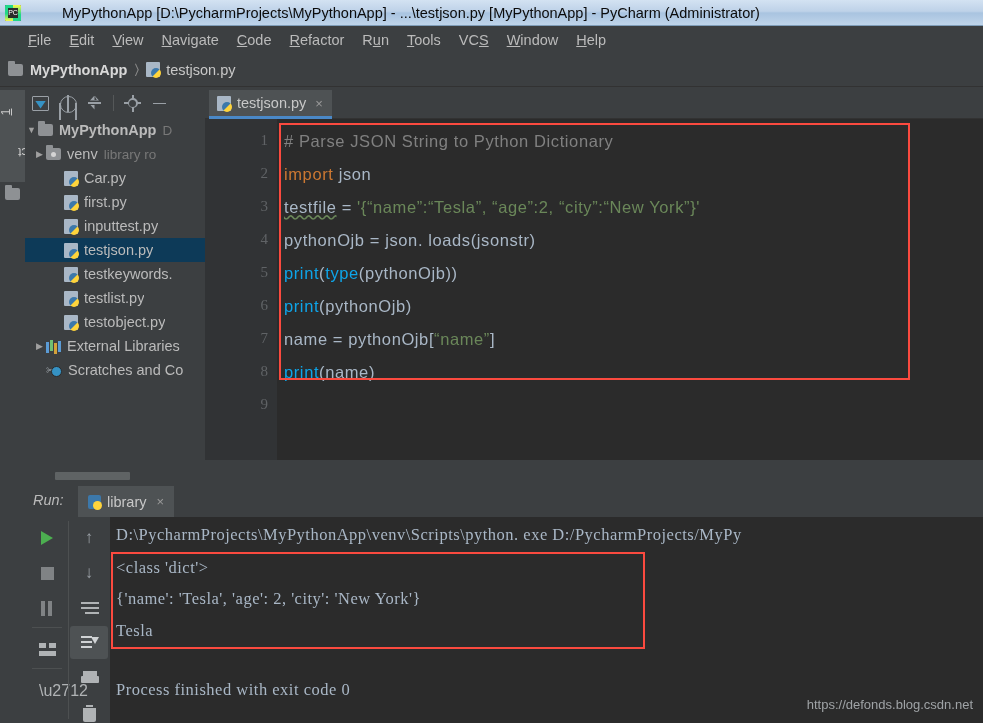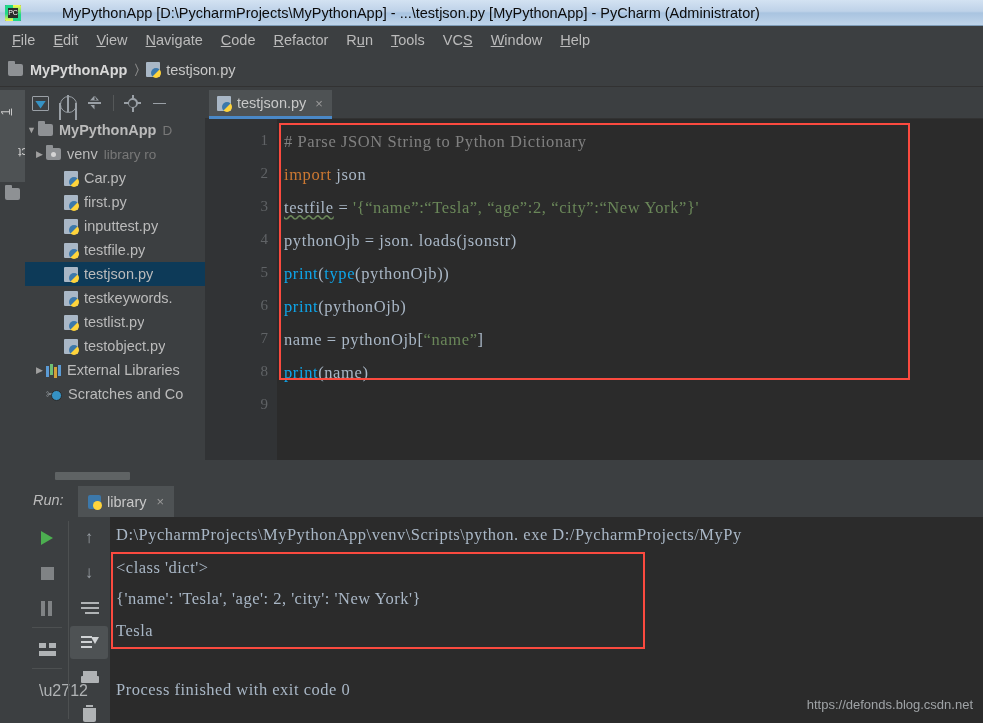--- a/index.html
+++ b/index.html
@@ -38,21 +38,21 @@
   }
   .title-text {
     font-size: 14.5px; color: #0b0b0b; white-space: nowrap;
     font-family: "Liberation Sans", sans-serif;
     margin-left: 34px;
   }
 
   
   .menubar {
     position: absolute; left: 0; top: 26px; width: 983px; height: 27px;
-    background: #3c3f41; display: flex; align-items: center; padding-left: 3px;
+    background: #3c3f41; display: flex; align-items: center; padding-left: 19px;
   }
   .menu-item {
     font-size: 14.5px; color: #bbbbbb; padding: 0 9px; cursor: default;
     white-space: nowrap;
   }
   .menu-item .mn { text-decoration: underline; }
 
   
   .breadcrumb {
     position: absolute; left: 0; top: 53px; width: 983px; height: 34px;
@@ -233,21 +233,21 @@
   .lnum {
     position: absolute; right: 9px; font-size: 15px; color: #606366;
     font-family: "Liberation Serif", serif; text-align: right;
   }
   .code-area {
     position: absolute; left: 277px; top: 119px; width: 706px; height: 341px;
     background: #2b2b2b; overflow: hidden;
   }
   .cline {
     position: absolute; left: 7px; white-space: nowrap;
-    font-family: Liberation Serif, serif; font-size: 16.5px; letter-spacing: 0.6px;
+    font-family: Liberation Sans, sans-serif; font-size: 16.5px; letter-spacing: 0.6px;
   }
   .c-comment { color: #808080; }
   .c-kw { color: #cc7832; }
   .c-plain { color: #a9b7c6; }
   .c-str { color: #6a8759; }
   .c-func { color: #0ea5e9; }
   .squiggle {
     text-decoration: underline wavy #6a8759; text-decoration-skip-ink: none;
   }
   .editor-hscroll {
@@ -481,27 +481,20 @@
           <span class="py-icon"></span>
           <span class="lbl">first.py</span>
         </div>
         <div class="trow">
           <span class="indent8"></span>
           <span class="indent18"></span>
           <span class="arrow spacer">▶</span>
           <span class="py-icon"></span>
           <span class="lbl">inputtest.py</span>
         </div>
-        <div class="trow">
-          <span class="indent8"></span>
-          <span class="indent18"></span>
-          <span class="arrow spacer">▶</span>
-          <span class="py-icon"></span>
-          <span class="lbl">testfile.py</span>
-        </div>
         <div class="trow sel">
           <span class="indent8"></span>
           <span class="indent18"></span>
           <span class="arrow spacer">▶</span>
           <span class="py-icon"></span>
           <span class="lbl">testjson.py</span>
         </div>
         <div class="trow">
           <span class="indent8"></span>
           <span class="indent18"></span>

